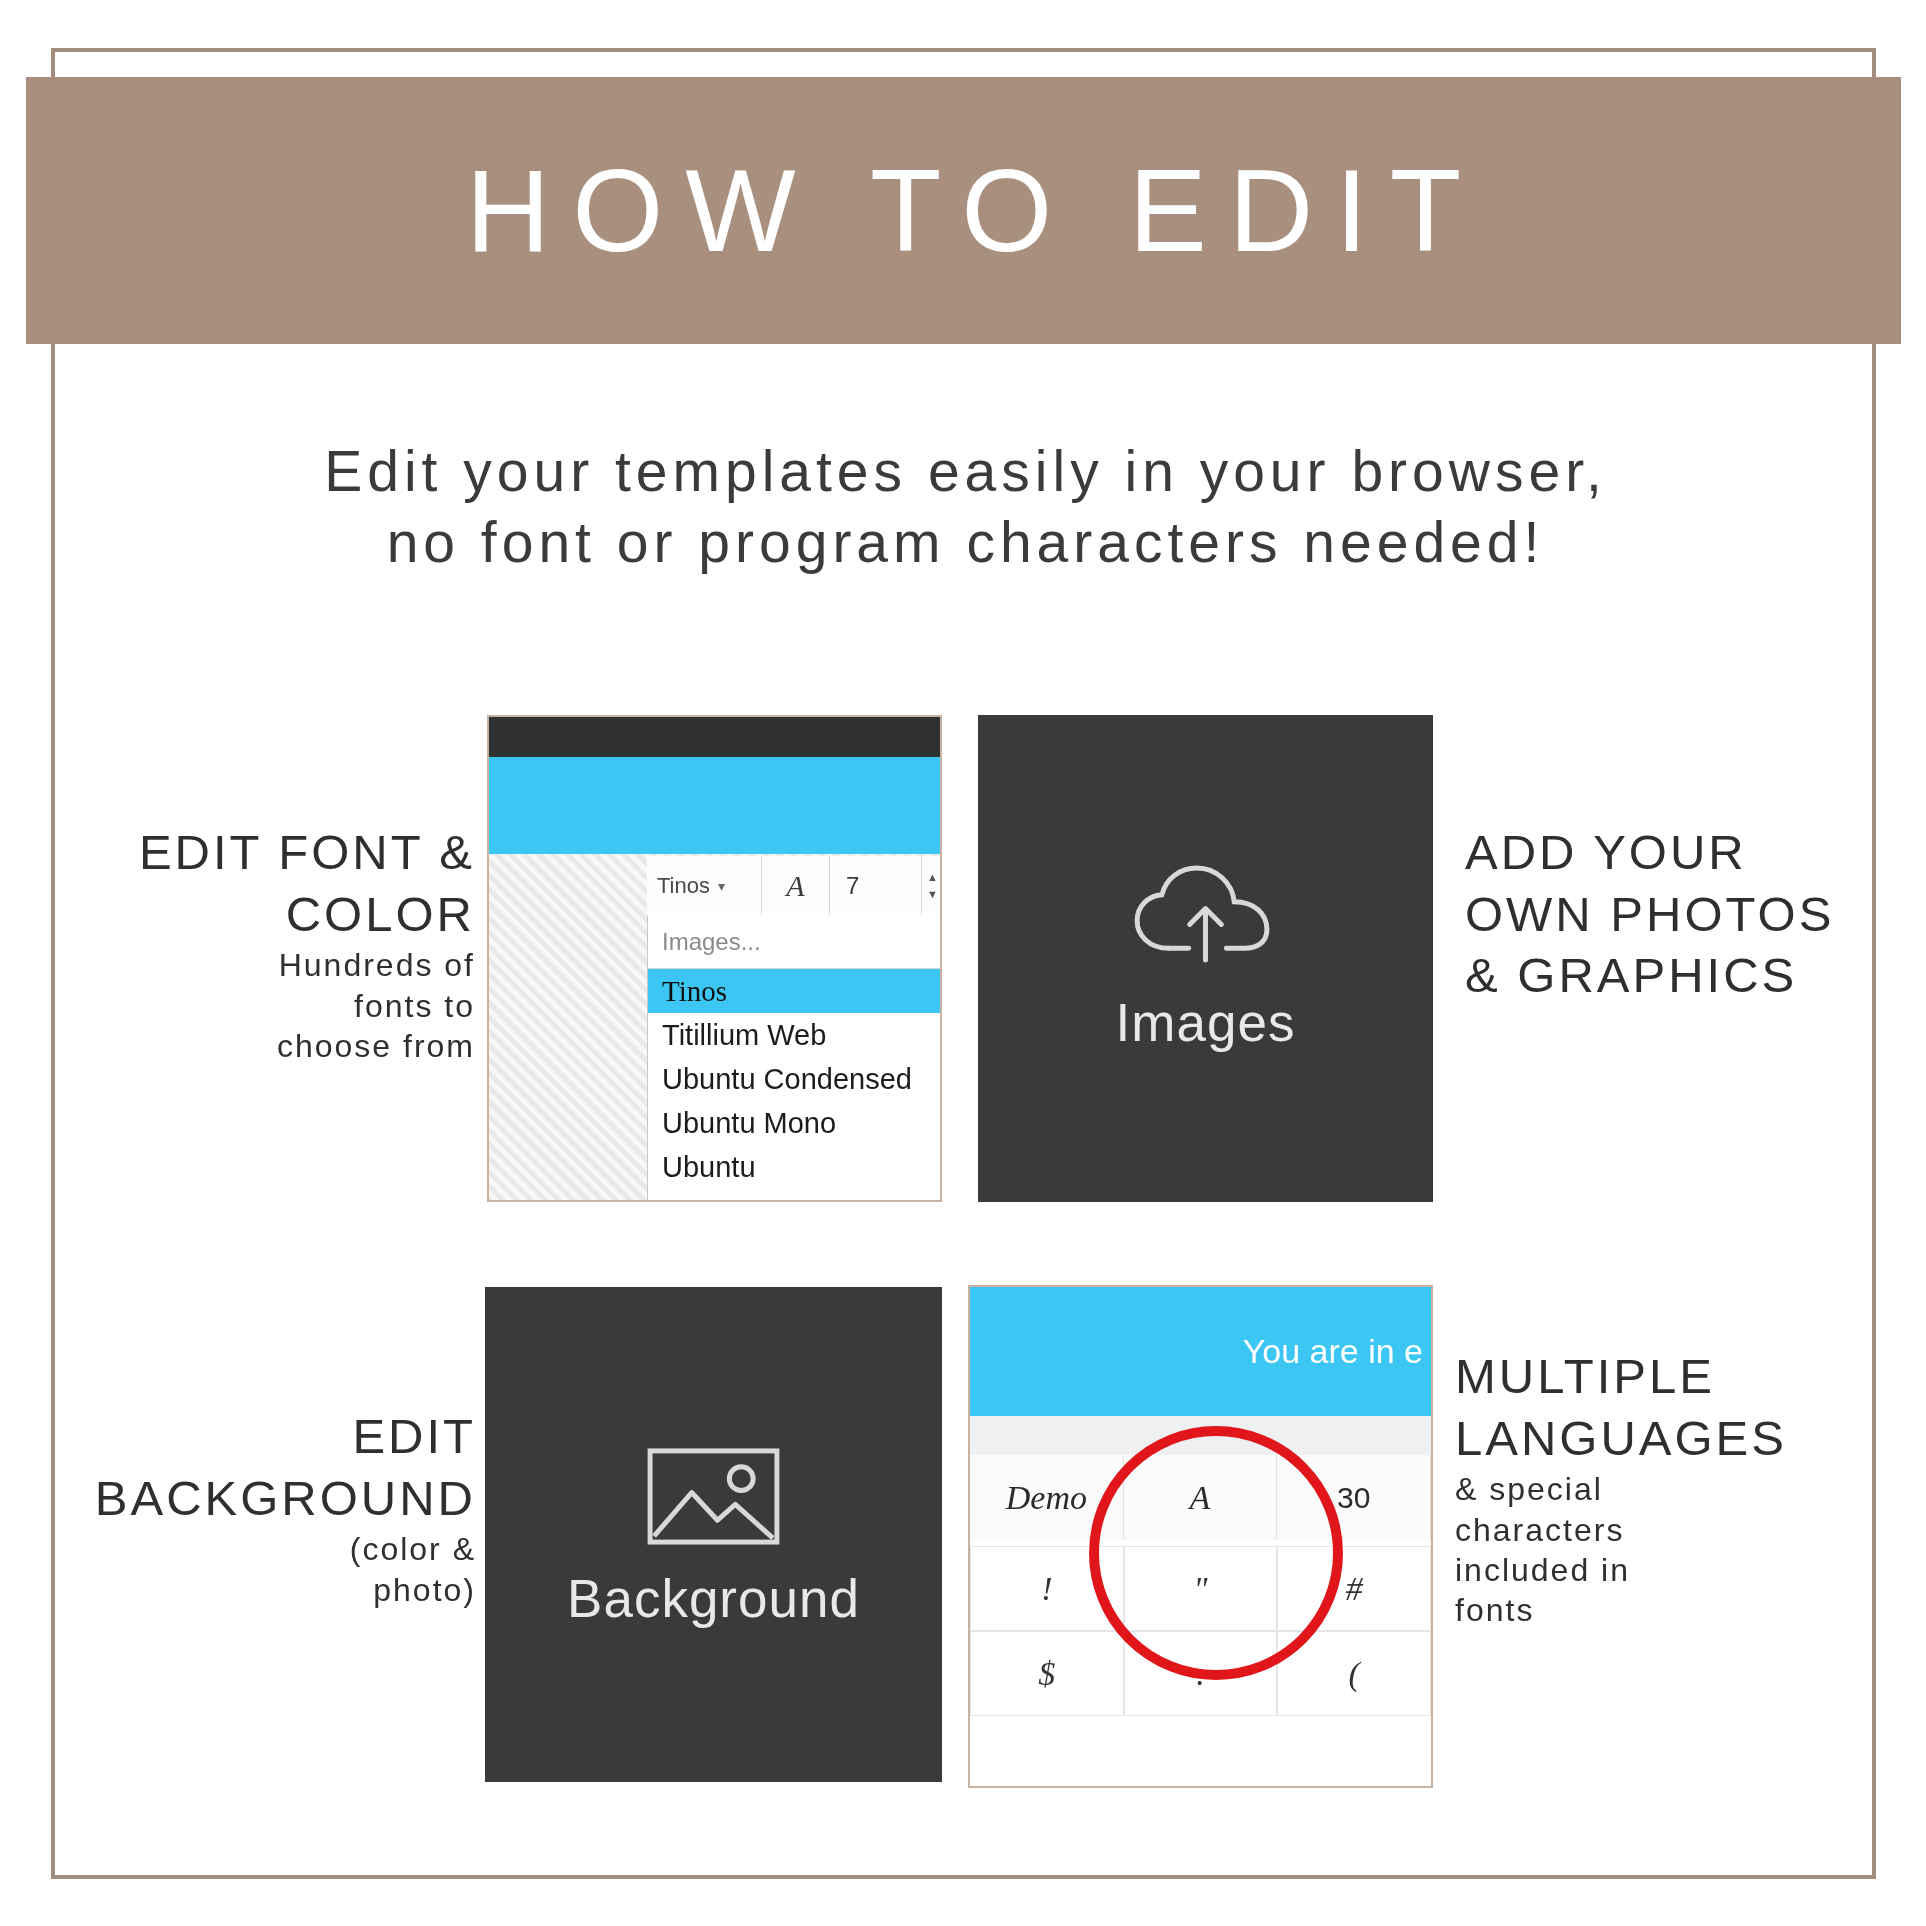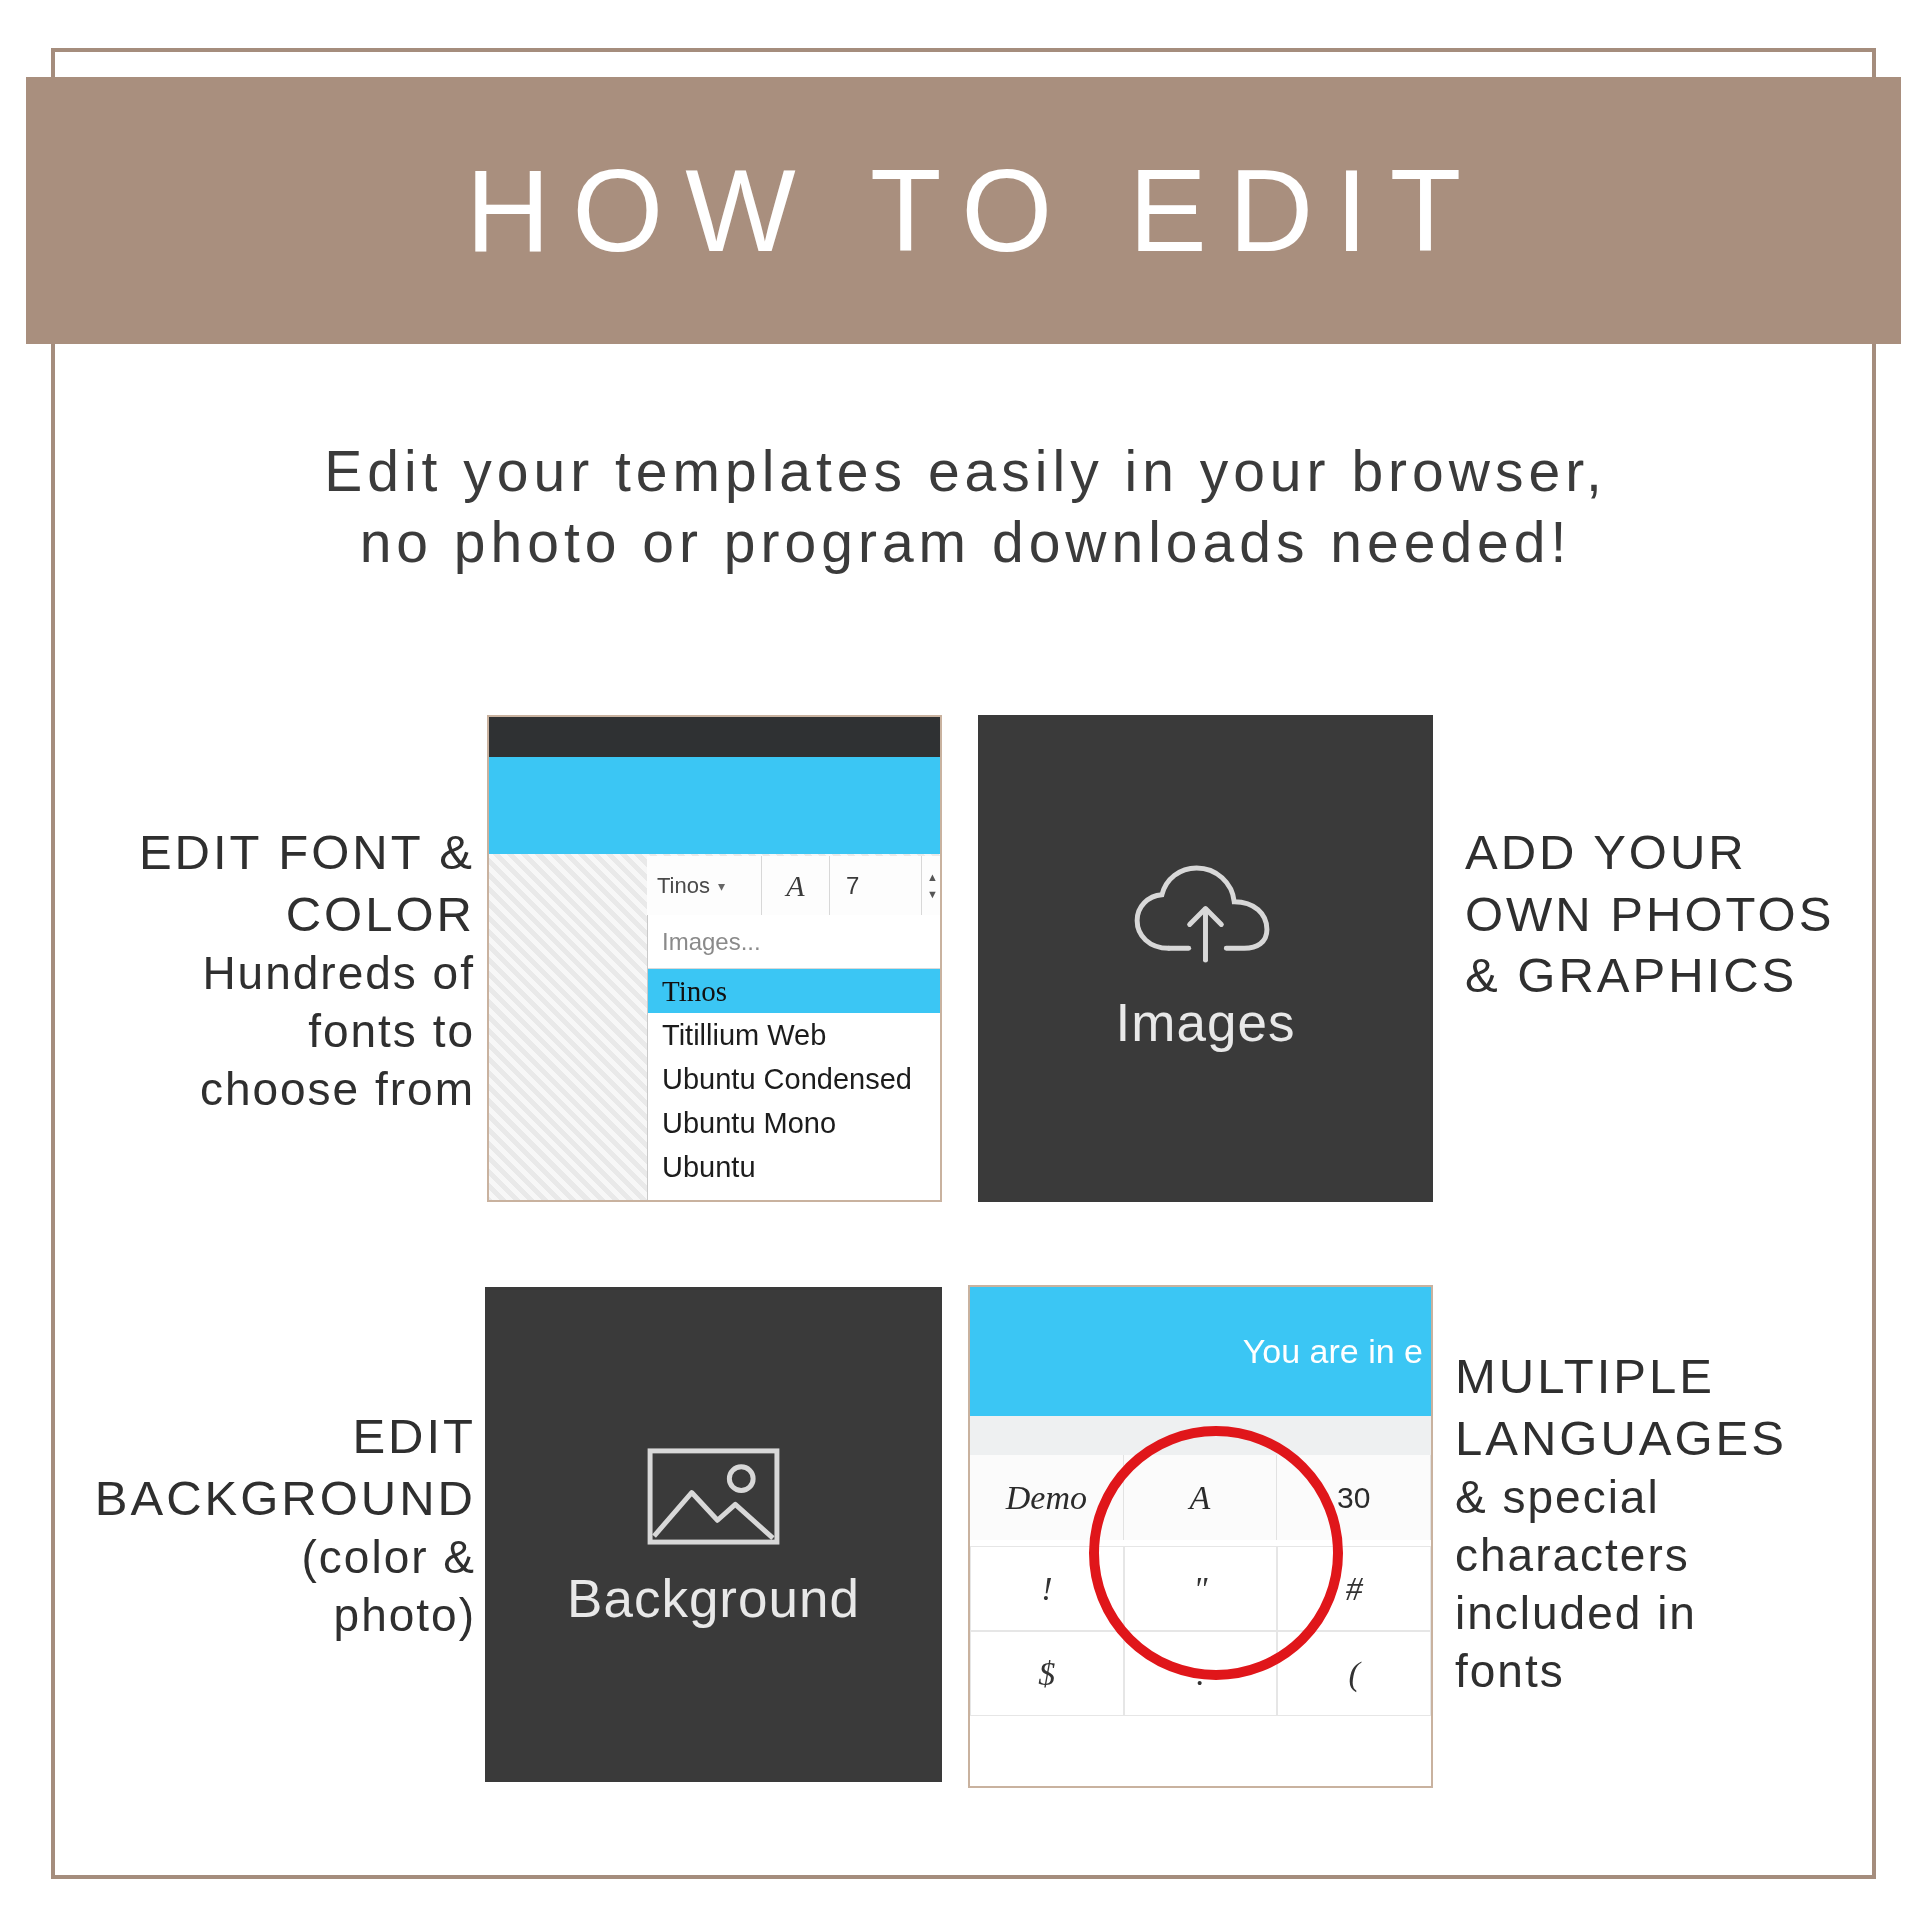--- a/index.html
+++ b/index.html
@@ -77,21 +77,21 @@
     font-family: "Liberation Sans", sans-serif;
     font-weight: 300;
     line-height: 1.26;
   }
   .caption .caps {
     font-size: 49px;
     letter-spacing: 3px;
     display: block;
   }
   .caption .lower {
-    font-size: 46px;
+    font-size: 32px;
     letter-spacing: 2px;
     display: block;
   }
 
   #caption-font-color {
     left: 59px;
     top: 822px;
     width: 416px;
     text-align: right;
   }
@@ -375,21 +375,21 @@
 <div class="page">
 
   <div class="frame"></div>
 
   <div class="header-band">
     <div class="header-title">HOW TO EDIT</div>
   </div>
 
   <div class="subtitle">
     <div>Edit your templates easily in your browser,</div>
-    <div>no photo or program downloads needed!</div>
+    <div>no font or program characters needed!</div>
   </div>
 
   <div class="caption" id="caption-font-color">
     <span class="caps">EDIT FONT &amp;</span>
     <span class="caps">COLOR</span>
     <span class="lower">Hundreds of</span>
     <span class="lower">fonts to</span>
     <span class="lower">choose from</span>
   </div>
 

